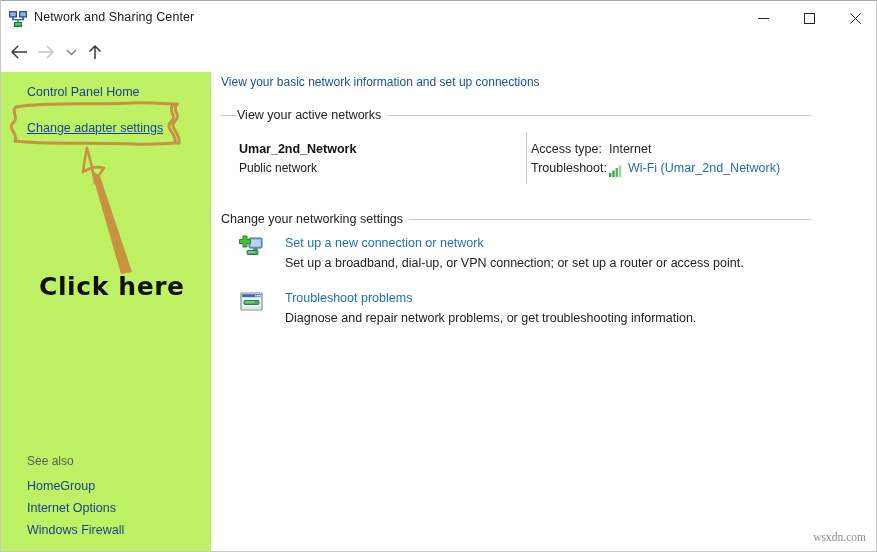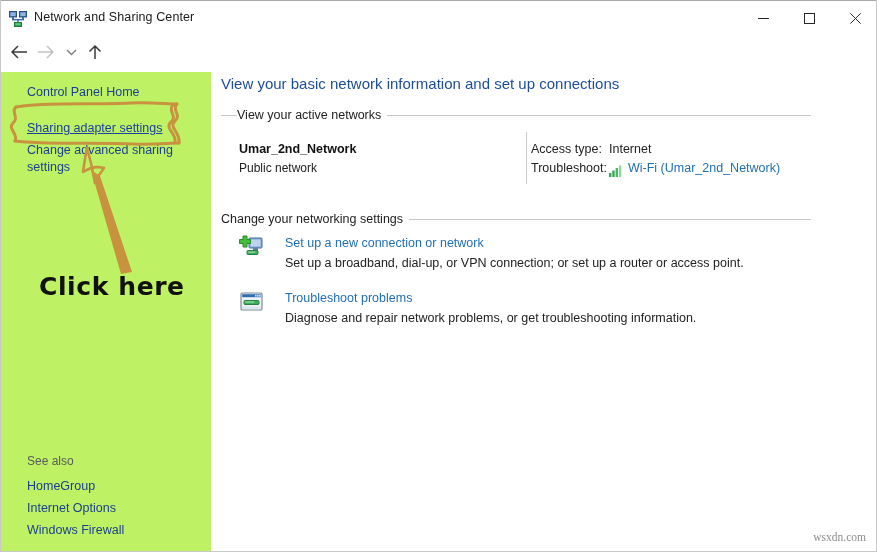--- a/index.html
+++ b/index.html
@@ -166,21 +166,21 @@
   }
 
   
   .content {
     position: absolute; left: 210px; top: 72px;
     width: 667px; height: 480px;
     background: #ffffff;
   }
   .page-title {
     position: absolute; left: 10px; top: 3px;
-    font-size: 15px; color: #1d4e9b;
+    font-size: 12px; color: #1d4e9b;
     white-space: nowrap;
   }
   .sect-head {
     position: absolute;
     font-size: 12.5px; color: #222;
     white-space: nowrap;
     background: #fff; padding-right: 6px;
     z-index: 2;
   }
   .sect-rule {
@@ -351,22 +351,21 @@
         <svg width="14" height="14" viewBox="0 0 14 14">
           <circle cx="5.8" cy="5.8" r="4.1" fill="none" stroke="#4a4a4a" stroke-width="1.2"></circle>
           <line x1="8.9" y1="8.9" x2="13" y2="13.2" stroke="#4a4a4a" stroke-width="1.3"></line>
         </svg>
       </span>
     </div>
   </div>
 
   <div class="leftpane">
     <div class="lp-link" id="lp-home">Control Panel Home</div>
-    <div class="lp-link" id="lp-adapter">Sharing adapter settings</div>
-    <div class="lp-link" id="lp-advanced">Change advanced sharing settings</div>
+    <div class="lp-link" id="lp-adapter">Change adapter settings</div>
 
     <div class="seealso-title">See also</div>
     <div class="lp-link" id="sa-homegroup">HomeGroup</div>
     <div class="lp-link" id="sa-internet">Internet Options</div>
     <div class="lp-link" id="sa-firewall">Windows Firewall</div>
   </div>
 
   <div class="content">
     <div class="page-title">View your basic network information and set up connections</div>
 

